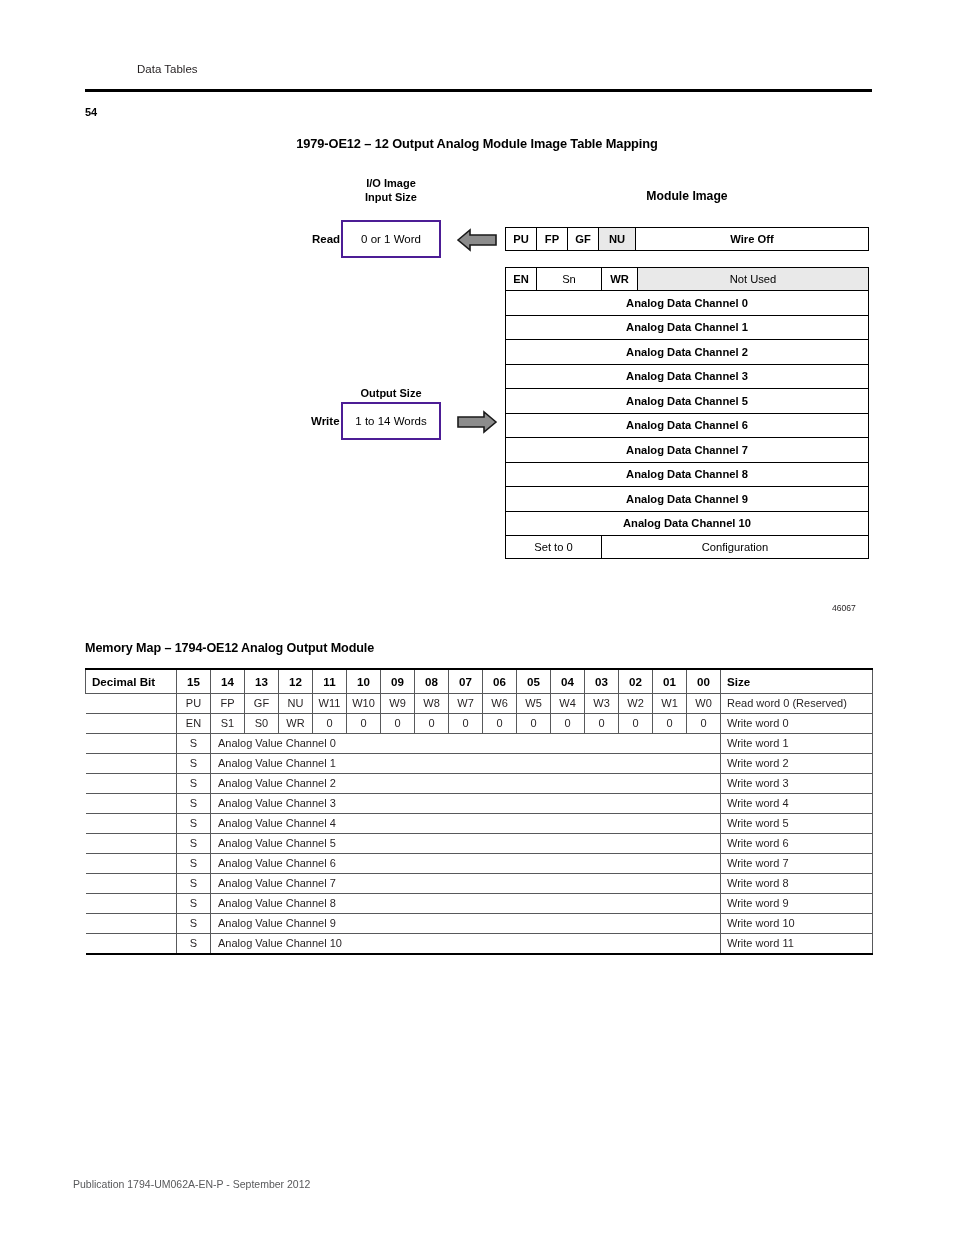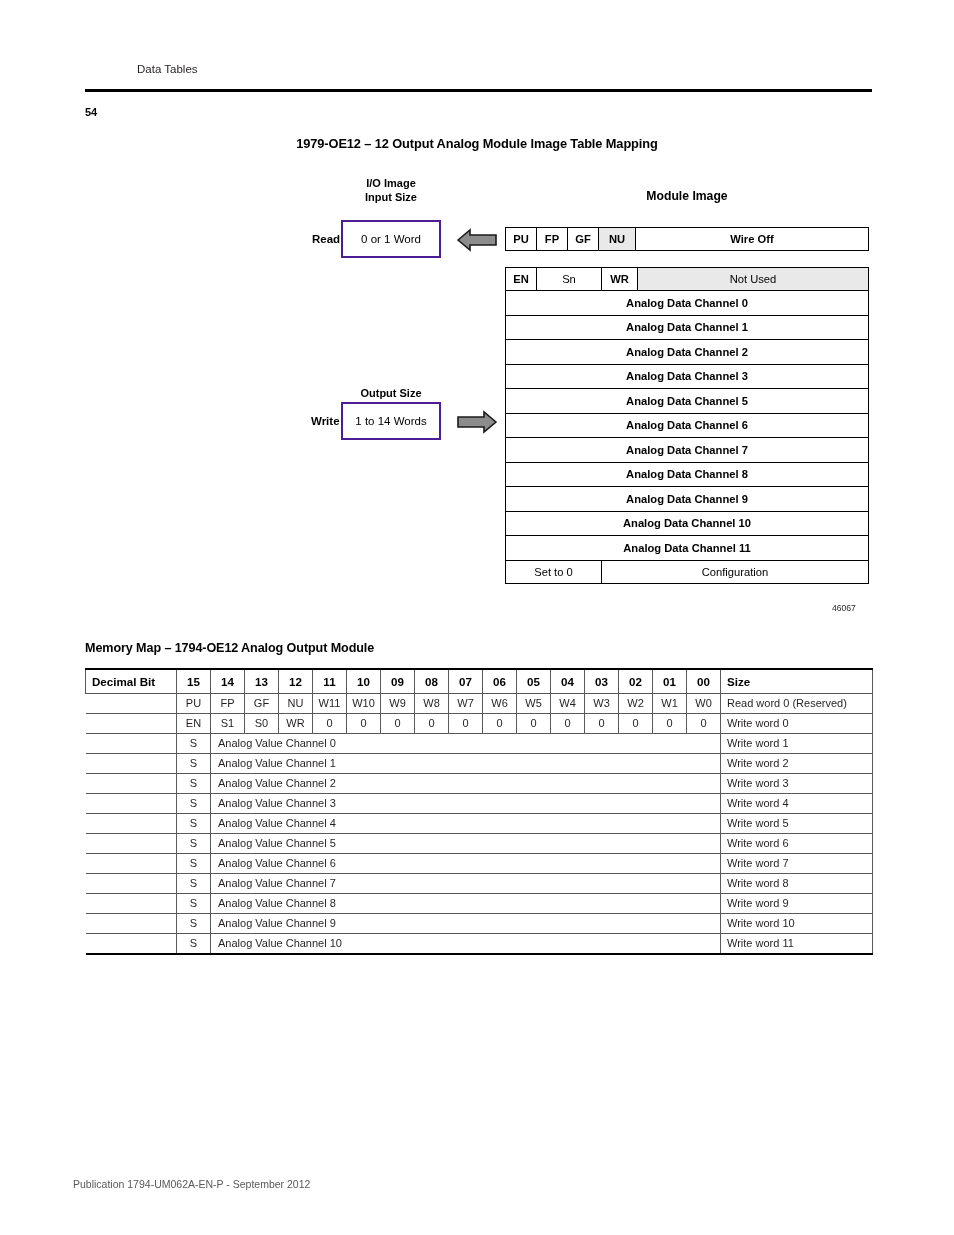--- a/index.html
+++ b/index.html
@@ -291,23 +291,20 @@
       <td colspan="4">Analog Data Channel 7</td>
     </tr>
     <tr class="chan-row">
       <td colspan="4">Analog Data Channel 8</td>
     </tr>
     <tr class="chan-row">
       <td colspan="4">Analog Data Channel 9</td>
     </tr>
     <tr class="chan-row">
       <td colspan="4">Analog Data Channel 10</td>
-    </tr>
-    <tr class="chan-row">
-      <td colspan="4">Analog Data Channel 11</td>
     </tr>
     <tr>
       <td colspan="2">Set to 0</td>
       <td colspan="2">Configuration</td>
     </tr>
   </tbody>
 </table>
 
 <div class="figure-number">46067</div>
 

